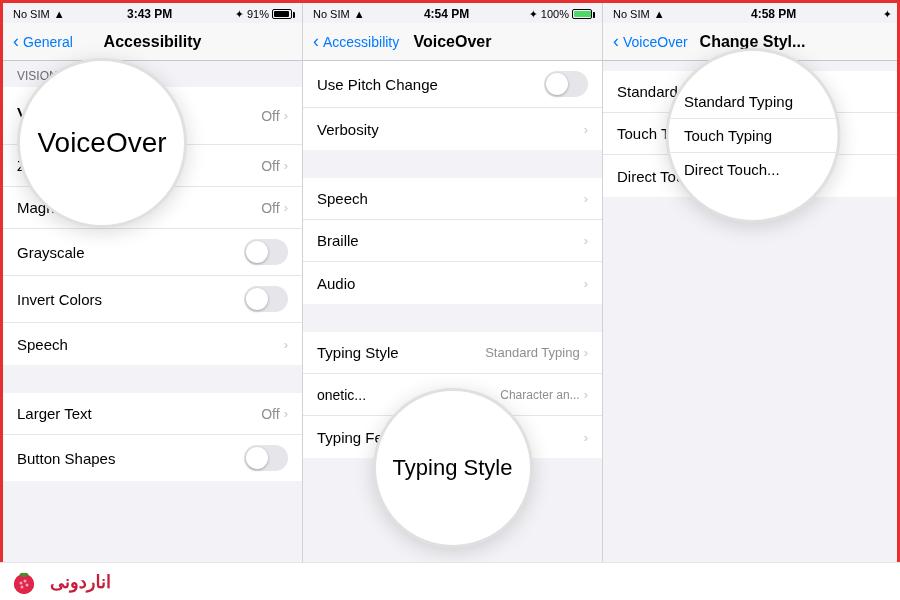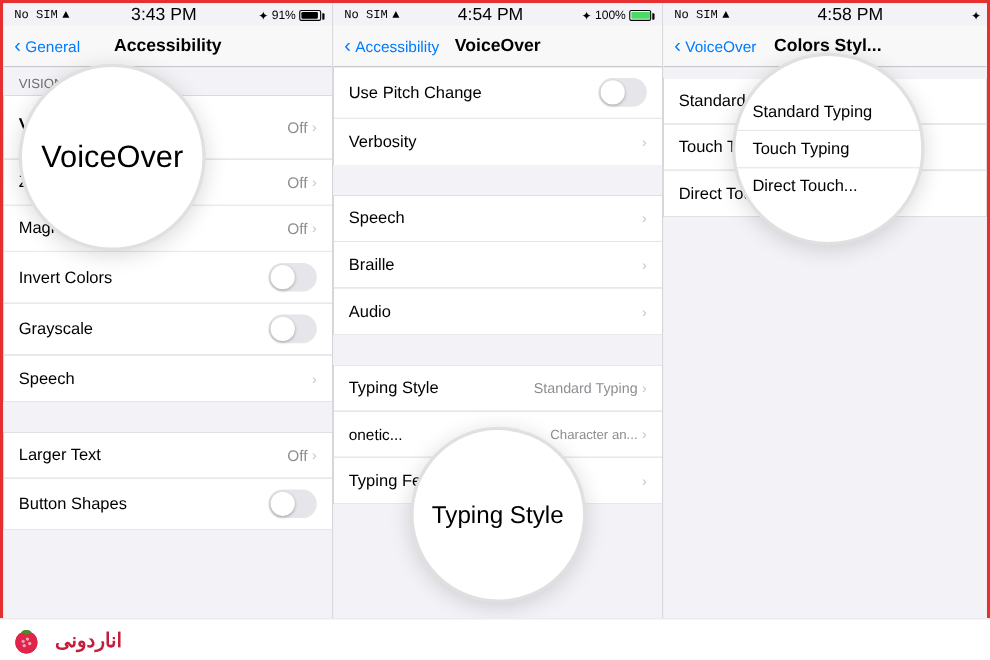--- a/index.html
+++ b/index.html
@@ -35,22 +35,22 @@
       display: flex;
       justify-content: space-between;
       align-items: center;
       padding: 4px 10px 2px;
       background: #f2f2f7;
       font-size: 11px;
       font-weight: 500;
       color: #000;
       height: 20px;
     }
-    .status-bar .left { display: flex; gap: 4px; align-items: center; font-family: Liberation Mono, monospace; }
-    .status-bar .center { font-size: 16px; font-weight: 400; }
+    .status-bar .left { display: flex; gap: 4px; align-items: center; }
+    .status-bar .center { font-size: 12px; font-weight: 700; }
     .status-bar .right { display: flex; gap: 3px; align-items: center; font-size: 11px; }
 
     
     .nav-bar {
       background: #f8f8f8;
       border-bottom: 1px solid #c8c8cc;
       padding: 6px 10px;
       display: flex;
       align-items: center;
       height: 38px;
@@ -68,21 +68,21 @@
       padding: 8px 14px 4px;
       font-size: 12px;
       font-weight: 500;
       color: #6d6d72;
       text-transform: uppercase;
       background: #f2f2f7;
     }
 
     
     .list-group {
-      background: #737373;
+      background: #d946ef;
       margin-bottom: 0;
     }
     .list-row {
       display: flex;
       align-items: center;
       justify-content: space-between;
       padding: 10px 14px;
       border-bottom: 1px solid #e5e5ea;
       background: #fff;
       min-height: 42px;
@@ -334,26 +334,26 @@
 
       <div class="list-row">
         <span class="label">Magnifier</span>
         <div class="value">
           <span>Off</span>
           <span class="chevron">›</span>
         </div>
       </div>
 
       <div class="list-row">
+        <span class="label">Grayscale</span>
+        <div class="toggle"></div>
+      </div>
+
+      <div class="list-row">
         <span class="label">Invert Colors</span>
-        <div class="toggle"></div>
-      </div>
-
-      <div class="list-row">
-        <span class="label">Grayscale</span>
         <div class="toggle"></div>
       </div>
 
       <div class="list-row">
         <span class="label">Speech</span>
         <span class="chevron">›</span>
       </div>
     </div>
 
     <div class="separator-section"></div>
@@ -475,21 +475,21 @@
         <span>✦</span>
       </div>
     </div>
 
     <div class="nav-bar" style="position:relative;background:#f8f8f8;">
       <div class="back-btn">
         <span class="back-chevron">‹</span>
         <span style="color:#007aff;font-size:14px;">VoiceOver</span>
       </div>
       <div class="nav-center-abs">
-        <span class="panel-nav-title">Colors Styl...</span>
+        <span class="panel-nav-title">Change Styl...</span>
       </div>
     </div>
 
     <div class="magnifier-circle" style="top:45px;left:50%;transform:translateX(-50%);width:175px;height:175px;">
       <div class="magnifier-list">
         <div class="magnifier-item">Standard Typing</div>
         <div class="magnifier-item">Touch Typing</div>
         <div class="magnifier-item">Direct Touch...</div>
       </div>
     </div>

